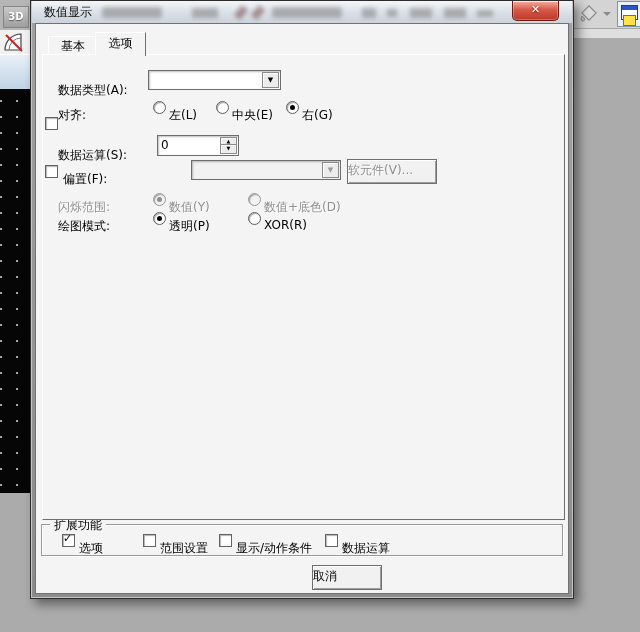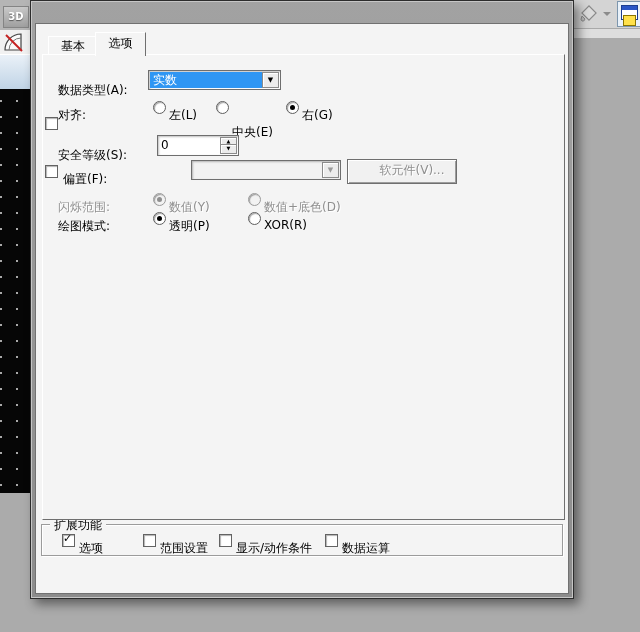--- a/index.html
+++ b/index.html
@@ -84,21 +84,21 @@
   .radio.sel::after{content:"";position:absolute;left:3px;top:3px;width:5px;height:5px;border-radius:50%;background:#000;}
   .radio.dis{background:#f2f2f2;border-color:#9a9a9a;}
   .radio.dis::after{background:#8f8f8f;}
   .cbx{position:absolute;width:11px;height:11px;background:#fff;border:1px solid #636363;
        box-shadow:inset 1px 1px 1px rgba(0,0,0,.3);}
   .cbx .check{position:absolute;left:0;top:-3px;font-size:11px;font-weight:bold;color:#000;}
 
   
   .grp{position:absolute;left:5px;top:500px;width:520px;height:30px;}
   .grp-legend{position:absolute;left:8px;top:-8px;background:#f4f4f4;padding:0 4px;}
-  .pushbtn{position:absolute;height:23px;text-align:center;line-height:21px;cursor:default;padding-left:20px;}
+  .pushbtn{position:absolute;height:23px;text-align:left;line-height:21px;cursor:default;}
   .default-btn{box-shadow:0 0 0 1px #161616,inset 1px 1px 0 #ffffff,inset -1px -1px 0 #9d9d9d;}
 
   svg{display:block;}
 </style>
 </head>
 <body>
 
 <div class="page">
 
   <div class="lt-top"></div>
@@ -125,46 +125,61 @@
   </div>
   <div class="dd-arrow"></div>
   <div class="win-btn">
     <span class="win-ico">
       <span class="win-ico-bar"></span>
       <span class="win-ico-fold"></span>
     </span>
   </div>
 
   <div class="dialog">
+    <div class="titlebar">
+      <div class="blur-blob" style="left:70px;top:6px;width:60px;height:11px;border-radius:3px"></div>
+      <div class="blur-blob" style="left:160px;top:7px;width:26px;height:10px"></div>
+      <div class="blur-blob" style="left:205px;top:5px;width:8px;height:13px;transform:rotate(40deg);background:#6d4040"></div>
+      <div class="blur-blob" style="left:222px;top:5px;width:8px;height:13px;transform:rotate(40deg);background:#6d4040"></div>
+      <div class="blur-blob" style="left:240px;top:6px;width:70px;height:11px;border-radius:3px"></div>
+      <div class="blur-blob" style="left:330px;top:7px;width:14px;height:10px"></div>
+      <div class="blur-blob" style="left:355px;top:8px;width:10px;height:8px"></div>
+      <div class="blur-blob" style="left:378px;top:7px;width:22px;height:10px"></div>
+      <div class="blur-blob" style="left:412px;top:7px;width:22px;height:10px"></div>
+      <div class="blur-blob" style="left:445px;top:9px;width:16px;height:7px"></div>
+      <span class="title-text">数值显示</span>
+      <div class="close-btn">
+        <span>✕</span>
+      </div>
+    </div>
 
     <div class="client">
 
       <div class="tab tab-basic">基本</div>
       <div class="tab tab-option">选项</div>
 
       <div class="tabpage">
 
         <span class="lbl" style="left:15px;top:19px">数据类型(A):</span>
         <div class="combo" style="left:105px;top:15px;width:133px">
           <span class="box"></span>
-          <span class="val selhl">实数</span>
           <span class="btn">▼</span>
         </div>
 
         <span class="lbl" style="left:15px;top:44px">对齐:</span>
         <span class="radio" style="left:110px;top:46px"></span>
         <span class="lbl" style="left:126px;top:44px">左(L)</span>
         <span class="radio" style="left:173px;top:46px"></span>
-        <span class="lbl" style="left:189px;top:61px">中央(E)</span>
+        <span class="lbl" style="left:189px;top:44px">中央(E)</span>
         <span class="radio sel" style="left:243px;top:46px"></span>
         <span class="lbl" style="left:259px;top:44px">右(G)</span>
 
         <span class="cbx" style="left:2px;top:62px"></span>
 
-        <span class="lbl" style="left:15px;top:84px">安全等级(S):</span>
+        <span class="lbl" style="left:15px;top:84px">数据运算(S):</span>
         <div class="spin" style="left:114px;top:80px">
           <span class="box"></span>
           <span class="val">0</span>
           <span class="sb up">▲</span>
           <span class="sb dn">▼</span>
         </div>
 
         <span class="cbx" style="left:2px;top:110px"></span>
         <span class="lbl" style="left:20px;top:108px">偏置(F):</span>
         <div class="combo disabled" style="left:148px;top:105px;width:150px">
@@ -194,15 +209,16 @@
         </span>
         <span class="lbl" style="left:37px;top:7px">选项</span>
         <span class="cbx" style="left:101px;top:9px"></span>
         <span class="lbl" style="left:118px;top:7px">范围设置</span>
         <span class="cbx" style="left:177px;top:9px"></span>
         <span class="lbl" style="left:194px;top:7px">显示/动作条件</span>
         <span class="cbx" style="left:283px;top:9px"></span>
         <span class="lbl" style="left:300px;top:7px">数据运算</span>
       </div>
 
+      <div class="pushbtn raised" style="left:276px;top:541px;width:68px">取消</div>
     </div>
   </div>
 </div>
 
 </body></html>

